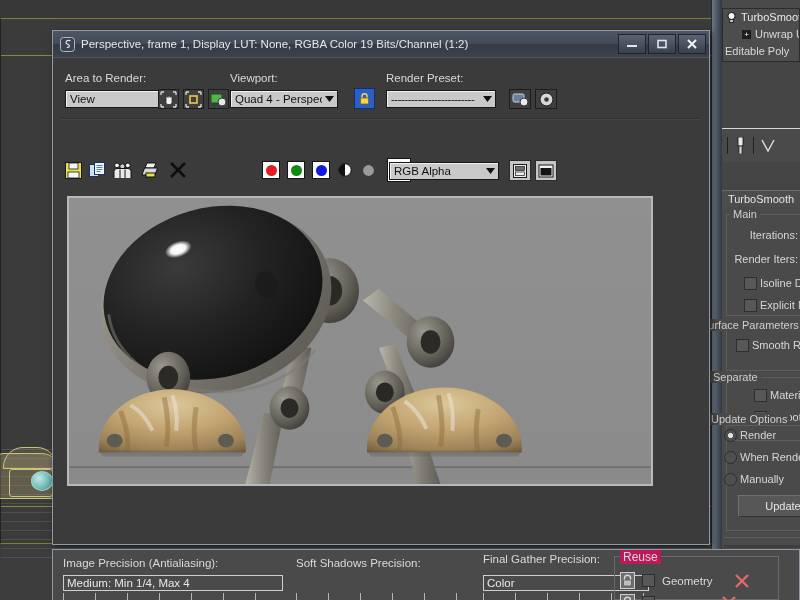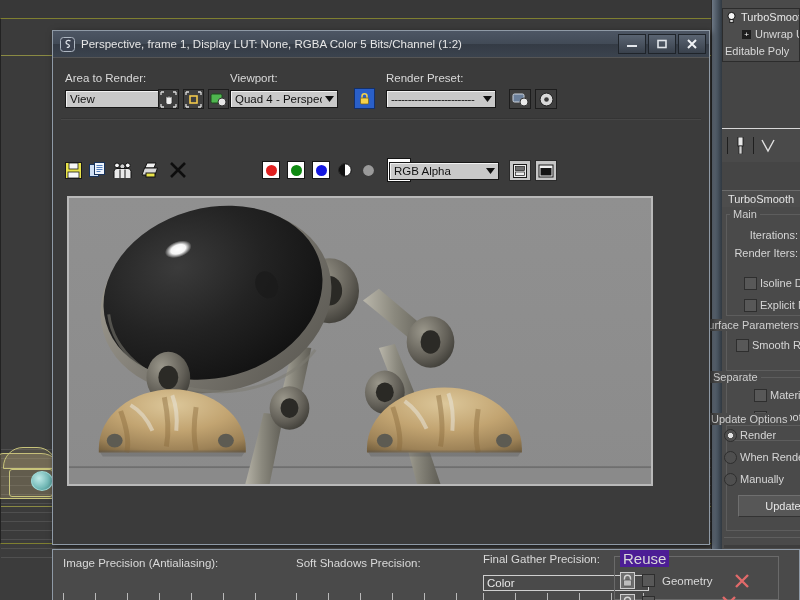--- a/index.html
+++ b/index.html
@@ -92,21 +92,21 @@
   #mr-panel{position:absolute;left:52px;top:549px;width:748px;height:51px;
      background:#4a4a4a;border:1px solid #8f9aa6;border-bottom:none;box-sizing:border-box;}
   .mr-lbl{position:absolute;font-size:11.5px;color:#d9d9d9;white-space:nowrap;}
   .mr-fld{position:absolute;height:16px;background:#4a4a4a;border:1px solid #cfcfcf;
      font-size:11.5px;color:#e8e8e8;padding-left:3px;line-height:15px;box-sizing:border-box;
      white-space:nowrap;overflow:hidden;}
   .tickbar{position:absolute;height:8px;
      background:repeating-linear-gradient(to right,#b9b9b9 0 1px,transparent 1px 32px);}
   #reuse-grp{position:absolute;left:614px;top:556px;width:165px;height:44px;
      border:1px solid #6a6a6a;box-sizing:border-box;}
-  #reuse-lbl{position:absolute;left:620px;top:550px;font-size:15px;color:#d9d9d9;background:#4c1d95;padding:0 3px;}
+  #reuse-lbl{position:absolute;left:620px;top:550px;font-size:12px;color:#d9d9d9;background:#be185d;padding:0 3px;}
   .reuse-row{position:absolute;left:620px;display:flex;align-items:center;gap:7px;}
   .lock-ico{width:15px;height:17px;}
   .xico{width:16px;height:16px;}
 </style>
 </head>
 <body>
 
 <div id="app-bg">
   <div class="vp-pane vp-top"></div>
   <div class="vp-pane vp-main">
@@ -163,21 +163,21 @@
   </div>
 
   <div id="rollout-hdr">TurboSmooth</div>
 
   <div id="rollout-body">
 
     <div class="grp" style="top:7px;height:100px;"></div>
     <div class="grp-lbl" style="left:8px;top:1px;">Main</div>
     <div class="fld-lbl" style="left:-2px;top:22px;width:78px;">Iterations:</div>
 
-    <div class="fld-lbl" style="left:-12px;top:40px;width:88px;">Render Iters:</div>
+    <div class="fld-lbl" style="left:-12px;top:46px;width:88px;">Render Iters:</div>
 
     <div class="cb" style="left:22px;top:70px;"></div>
     <div class="fld-lbl" style="left:38px;top:70px;text-align:left;">Isoline Display</div>
     <div class="cb" style="left:22px;top:92px;"></div>
     <div class="fld-lbl" style="left:38px;top:92px;text-align:left;">Explicit Normals</div>
 
     <div class="grp" style="top:118px;height:44px;"></div>
     <div class="grp-lbl" style="left:-24px;top:112px;">Surface Parameters</div>
     <div class="cb" style="left:14px;top:132px;"></div>
     <div class="fld-lbl" style="left:30px;top:132px;text-align:left;">Smooth Result</div>
@@ -204,21 +204,21 @@
 </div>
 
 <div id="rfw">
   <div id="rfw-title">
     <span class="tl-ico">
       <svg viewBox="0 0 15 15" width="15" height="15">
         <rect x="0.5" y="0.5" width="14" height="14" rx="3" fill="#3b4250" stroke="#aeb7c2"></rect>
         <path d="M10.5 4.2c-1-1-3-1.1-4 0c-.9 1 -.4 2.2 .6 2.7c1.1 .5 2.2 .9 2.3 1.9c.1 1.1-1.3 1.9-2.6 1.4" fill="none" stroke="#dfe4ea" stroke-width="1.2"></path>
       </svg>
     </span>
-    <span class="tl-txt">Perspective, frame 1, Display LUT: None, RGBA Color 5 Bits/Channel (1:2)</span>
+    <span class="tl-txt">Perspective, frame 1, Display LUT: None, RGBA Color 19 Bits/Channel (1:2)</span>
     <span class="wbtn">
       <svg viewBox="0 0 14 10" width="14" height="10">
           <rect x="2" y="6" width="10" height="2" fill="#e2e6eb"></rect>
         </svg>
     </span>
     <span class="wbtn">
       <svg viewBox="0 0 14 12" width="14" height="12">
           <rect x="3" y="2.5" width="8" height="7" fill="none" stroke="#e2e6eb" stroke-width="1.6"></rect>
         </svg>
     </span>
@@ -477,20 +477,21 @@
         <path d="M296 104 L352 150 L366 138 L312 92 Z" fill="url(#legG)"></path>
         <ellipse cx="364" cy="146" rx="24" ry="26" fill="url(#jointG)"></ellipse>
         <ellipse cx="364" cy="146" rx="10" ry="12" fill="#2b2a26"></ellipse>
       </svg>
     </div>
   </div>
 </div>
 
 <div id="mr-panel">
   <div class="mr-lbl" style="left:10px;top:7px;">Image Precision (Antialiasing):</div>
+  <div class="mr-fld" style="left:10px;top:25px;width:220px;">Medium: Min 1/4, Max 4</div>
   <div class="tickbar" style="left:10px;top:43px;width:220px;"></div>
 
   <div class="mr-lbl" style="left:243px;top:7px;">Soft Shadows Precision:</div>
   <div class="tickbar" style="left:243px;top:43px;width:168px;"></div>
 
   <div class="mr-lbl" style="left:430px;top:3px;">Final Gather Precision:</div>
   <div class="mr-fld" style="left:430px;top:25px;width:166px;">Color</div>
   <div class="tickbar" style="left:430px;top:43px;width:166px;"></div>
 </div>
 

